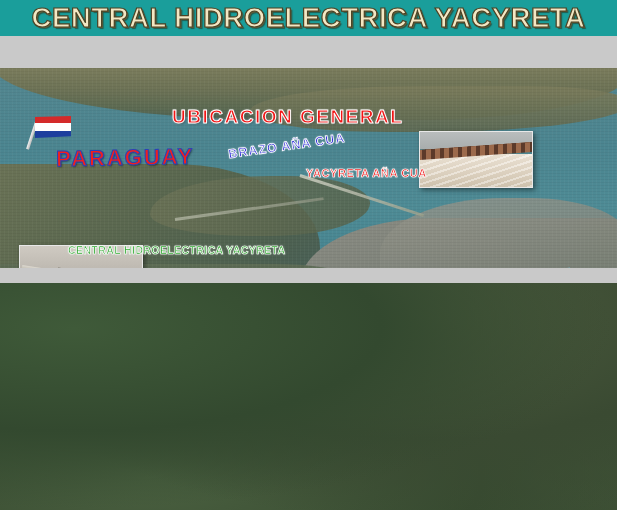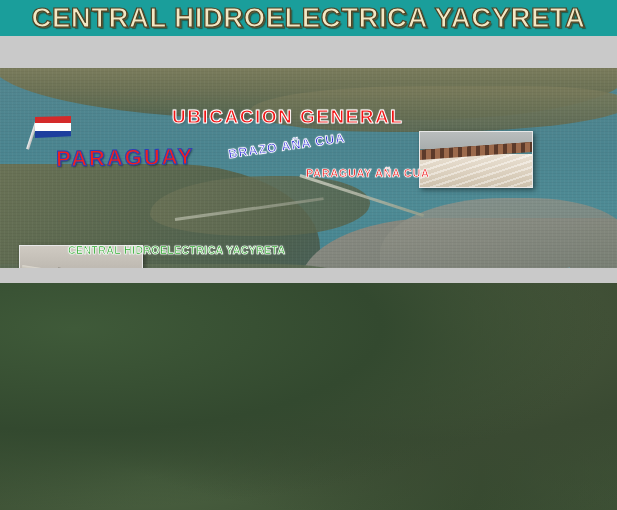--- a/index.html
+++ b/index.html
@@ -330,21 +330,21 @@
     </div>
     <div class="flag-wrap" id="flag-ar">
       <div class="flag-pole"></div>
       <div class="cloth"></div>
       <div class="sun"></div>
     </div>
 
     <div class="mlabel" id="lbl-ubicacion">UBICACION GENERAL</div>
     <div class="mlabel" id="lbl-paraguay">PARAGUAY</div>
     <div class="mlabel" id="lbl-brazo">BRAZO AÑA CUA</div>
-    <div class="mlabel" id="lbl-vertedero">PARAGUAY AÑA CUA</div>
+    <div class="mlabel" id="lbl-vertedero">YACYRETA AÑA CUA</div>
     <div class="mlabel" id="lbl-central-foto">CENTRAL HIDROELECTRICA YACYRETA</div>
 
   </div>
 
   <div id="separator"></div>
 
   <div id="bottom-map">
     <div class="sat-bot-base"></div>
 
     <div class="yarrow" style="left:40px;  top:367px; transform: rotate(180deg);"></div>

